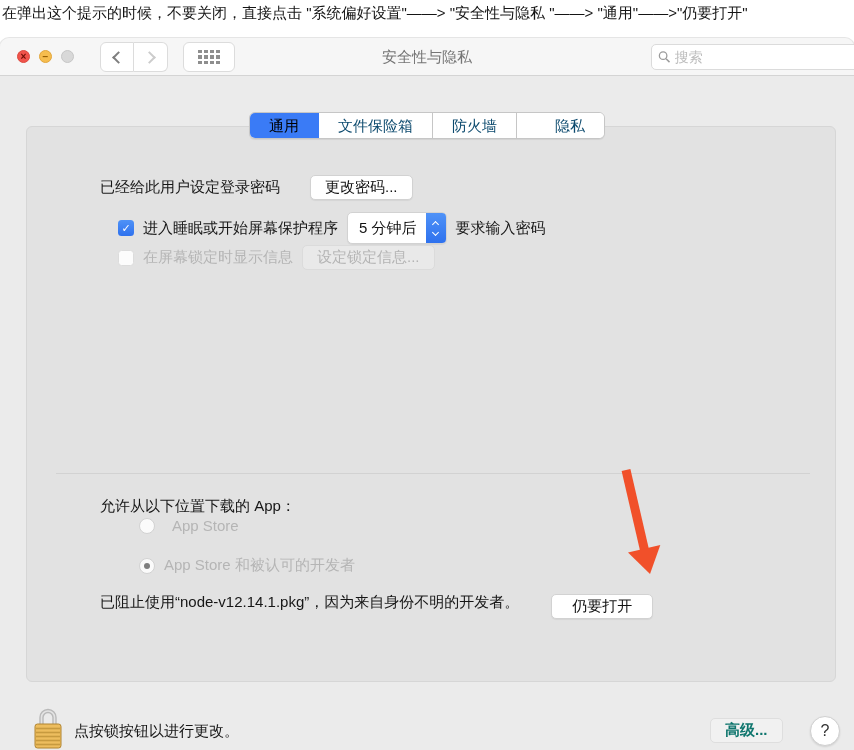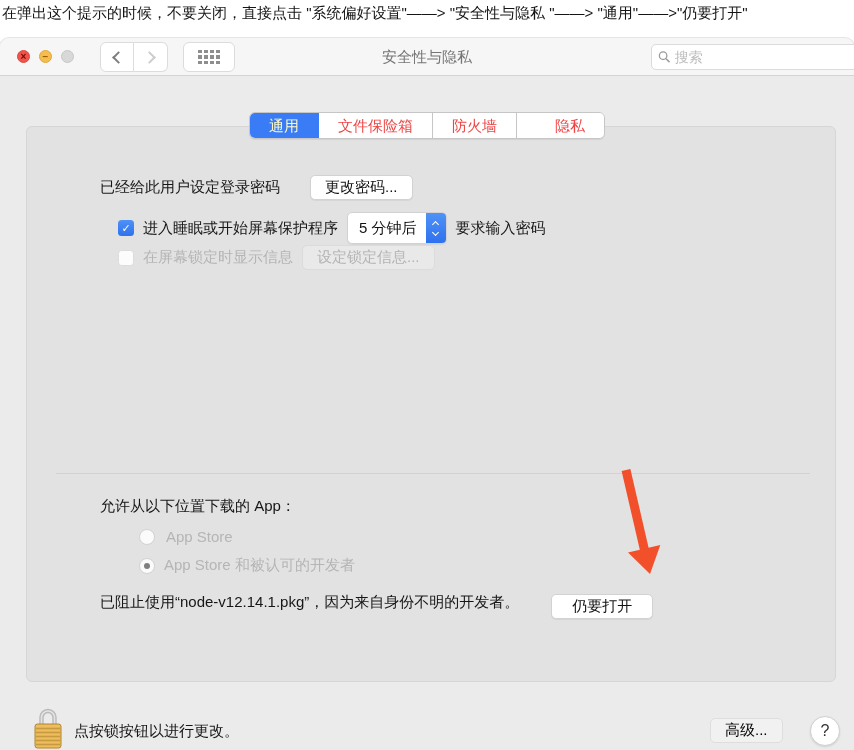--- a/index.html
+++ b/index.html
@@ -45,34 +45,34 @@
                   font-family:inherit; }
   .search input::placeholder { color:#bdbdbd; }
 
   
   .groupbox { position:absolute; left:26px; top:88px; width:810px; height:556px; background:#e2e2e2;
               border:1px solid #d6d6d6; border-radius:6px; }
 
   .tabs { position:absolute; left:50%; transform:translateX(-50%); top:74px; height:27px; display:flex;
           border:1px solid #c6c6c6; border-radius:6px; background:#fff; overflow:hidden;
           box-shadow:0 1px 1px rgba(0,0,0,0.07); }
-  .tab { padding:0 19px; line-height:25px; font-size:15px; color:#ef4444; background:#fff;
+  .tab { padding:0 19px; line-height:25px; font-size:15px; color:#0c4a6e; background:#fff;
          border-right:1px solid #c6c6c6; white-space:nowrap; }
   .tab:last-child { border-right:none;padding-left:38px; }
-  .tab.selected { background:#3a7bf6; color:#fef9c3; border-right-color:#3a7bf6; }
+  .tab.selected { background:#3a7bf6; color:#000000; border-right-color:#3a7bf6; }
 
   .row { position:absolute; display:flex; align-items:center; }
   .lbl { font-size:15px; color:#161616; white-space:nowrap; }
   .lbl.dis { color:#b5b5b5; }
 
   .btn { height:25px; padding:0 14px; background:#fff; border:1px solid #d2d2d2; border-radius:5px;
          font-size:15px; color:#111; display:inline-flex; align-items:center; white-space:nowrap;
          box-shadow:0 1px 1px rgba(0,0,0,0.06); }
   .btn.disabled { background:#e9e9e9; border-color:#dbdbdb; color:#b4b4b4; box-shadow:none; }
-  .btn.adv { background:#f1f1f1; border-color:#dedede; color:#000000; box-shadow:none; }
+  .btn.adv { background:#f1f1f1; border-color:#dedede; color:#0f766e; box-shadow:none;font-weight:bold; }
 
   .checkbox { width:16px; height:16px; border-radius:3.5px; flex:0 0 auto; display:flex; align-items:center;
               justify-content:center; }
   .checkbox.checked { background:linear-gradient(#4f92f7,#2e71ee); color:#fff; font-size:11px; font-weight:700; }
   .checkbox.unchecked { background:#fcfcfc; border:1px solid #dcdcdc; color:transparent; }
 
   .dropdown { height:32px; background:#fff; border:1px solid #d2d2d2; border-radius:5px; display:flex;
               align-items:stretch; overflow:hidden; box-shadow:0 1px 1px rgba(0,0,0,0.06); }
   .dropdown .value { padding:0 9px 0 11px; font-size:15px; color:#111; display:flex; align-items:center; }
   .stepper { width:20px; background:linear-gradient(#4f92f7,#2e71ee); display:flex; flex-direction:column;
@@ -173,21 +173,21 @@
       <span class="checkbox unchecked"></span>
       <span class="lbl dis">在屏幕锁定时显示信息</span>
       <span class="btn disabled">设定锁定信息...</span>
     </div>
 
     <div class="divider"></div>
 
     <div class="row" style="left:100px; top:459px;">
       <span class="lbl">允许从以下位置下载的 App：</span>
     </div>
-    <div class="row" style="left:139px; top:490px; gap:11px;">
+    <div class="row" style="left:139px; top:479px; gap:17px;">
       <span class="radio"></span>
       <span class="lbl dis">App Store</span>
     </div>
     <div class="row" style="left:139px; top:518px; gap:9px;">
       <span class="radio on"></span>
       <span class="lbl dis">App Store 和被认可的开发者</span>
     </div>
 
     <div class="row" style="left:100px; top:548px; gap:32px;">
       <span class="lbl">已阻止使用“node-v12.14.1.pkg”，因为来自身份不明的开发者。</span>

